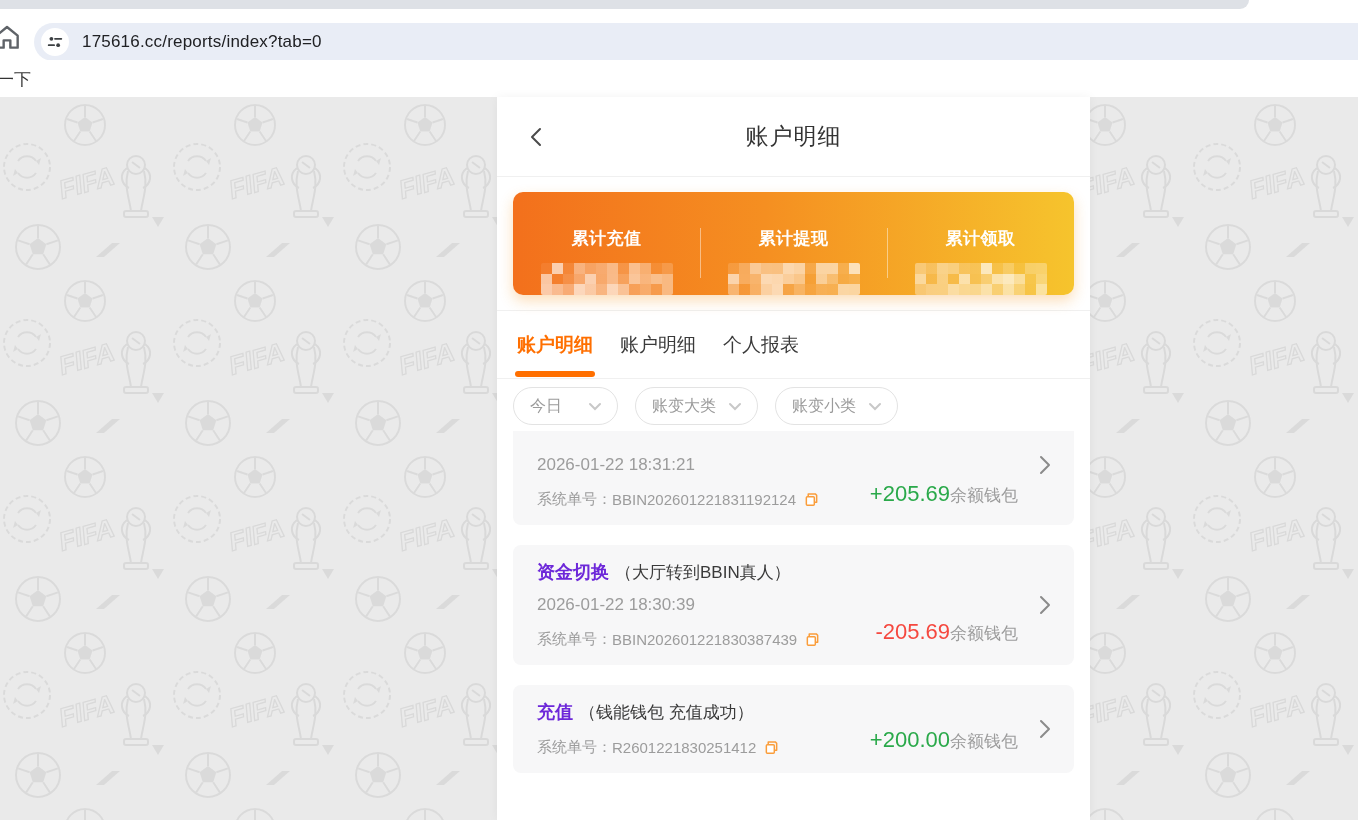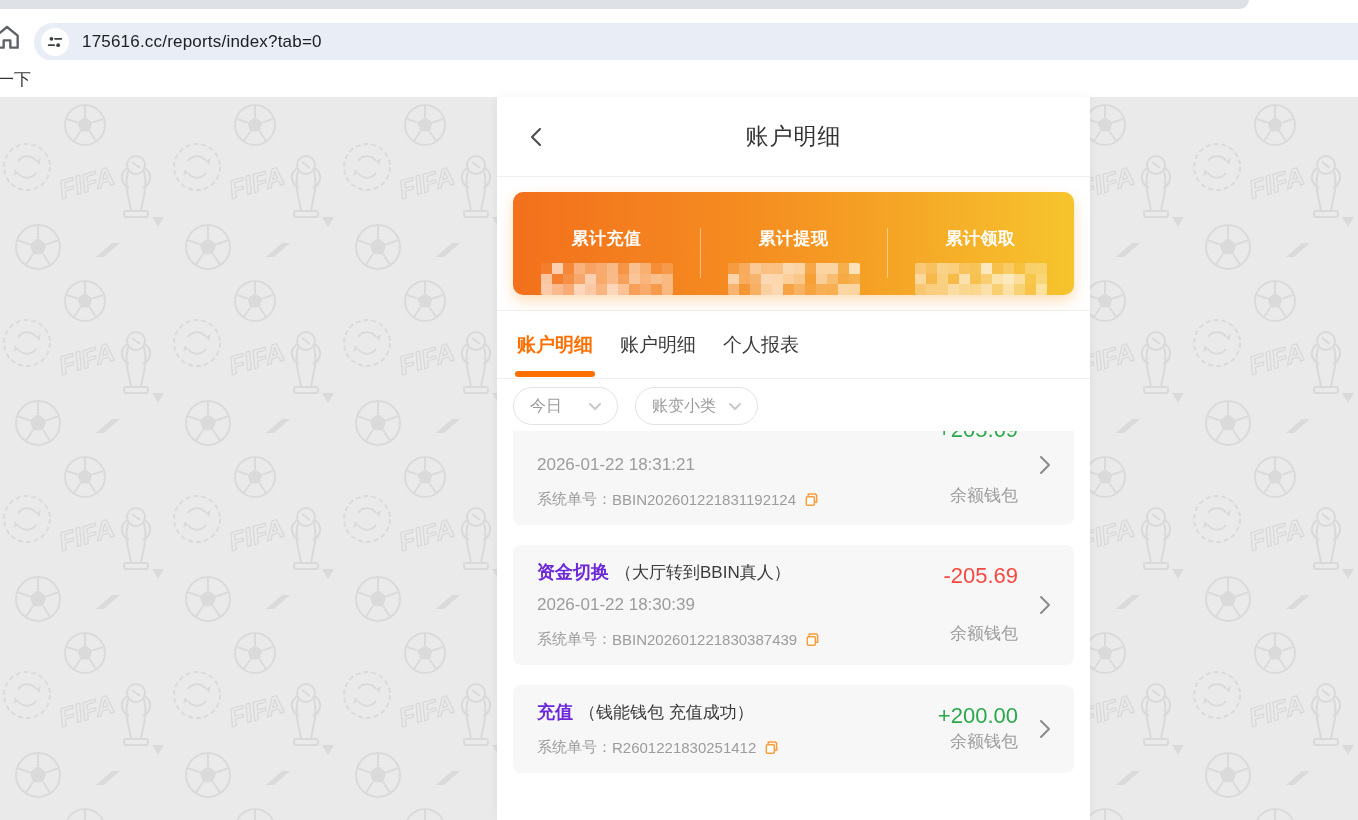--- a/index.html
+++ b/index.html
@@ -68,21 +68,21 @@
     padding:14px 150px 16px 24px; margin-bottom:20px; cursor:pointer; }
   .txn-card.first { margin-top:-26px; }
   .txn-title-row { height:26px; display:flex; align-items:center; }
   .txn-name { font-size:18px; font-weight:bold; color:#6d28d9; }
   .txn-desc { font-size:17px; color:#3a3a3a; margin-left:6px; }
   .txn-date { margin-top:10px; height:22px; font-size:17px; color:#9c9c9c; }
   .txn-order { margin-top:12px; height:20px; display:flex; align-items:center;
     font-size:15px; color:#9c9c9c; }
   .copy-icon { margin-left:8px; display:flex; cursor:pointer; }
   .txn-right { position:absolute; right:56px; top:18px; bottom:20px;
-    display:flex; flex-direction:column; justify-content:space-between; align-items:flex-end; }
+    display:flex; flex-direction:row; justify-content:space-between; align-items:flex-end; }
   .txn-card.first .txn-right { top:12px; bottom:18px; }
   .txn-amount { font-size:22px; font-weight:500; }
   .txn-amount.green { color:#2aa94a; }
   .txn-amount.red { color:#f5483f; }
   .txn-wallet { font-size:17px; color:#9c9c9c; }
   .chev-right { position:absolute; right:18px; top:50%; margin-top:-12px; color:#8b8b8b; cursor:pointer; }
 </style>
 </head>
 <body>
 
@@ -313,20 +313,28 @@
     <div class="filter-row">
       <div class="pill pill-today">
         <span>今日</span>
         <span class="chev-down">
           <svg viewBox="0 0 14 9" width="14" height="9" fill="none" stroke="currentColor" stroke-width="2" stroke-linecap="round">
               <polyline points="2,2 7,7 12,2"></polyline>
             </svg>
         </span>
       </div>
       <div class="pill pill-wide">
+        <span>账变大类</span>
+        <span class="chev-down">
+          <svg viewBox="0 0 14 9" width="14" height="9" fill="none" stroke="currentColor" stroke-width="2" stroke-linecap="round">
+              <polyline points="2,2 7,7 12,2"></polyline>
+            </svg>
+        </span>
+      </div>
+      <div class="pill pill-wide">
         <span>账变小类</span>
         <span class="chev-down">
           <svg viewBox="0 0 14 9" width="14" height="9" fill="none" stroke="currentColor" stroke-width="2" stroke-linecap="round">
               <polyline points="2,2 7,7 12,2"></polyline>
             </svg>
         </span>
       </div>
     </div>
 
     <div class="list">

